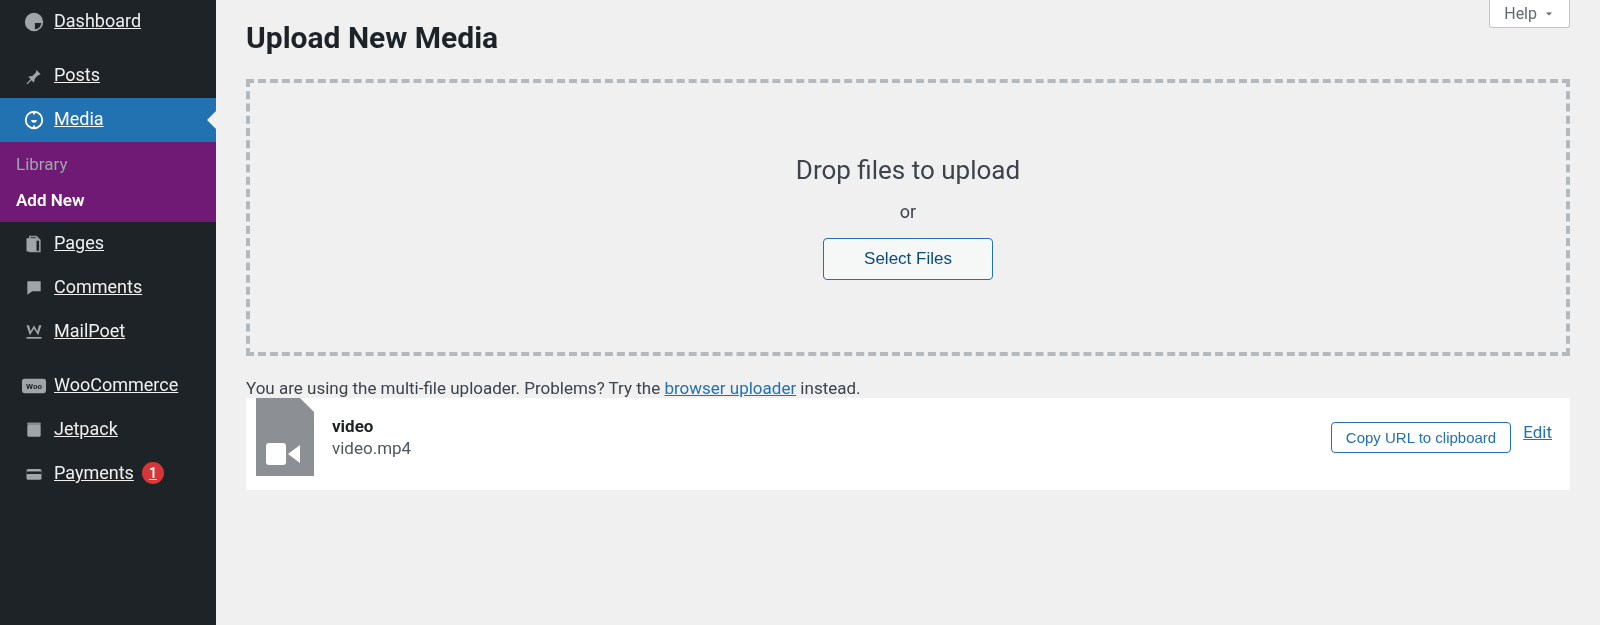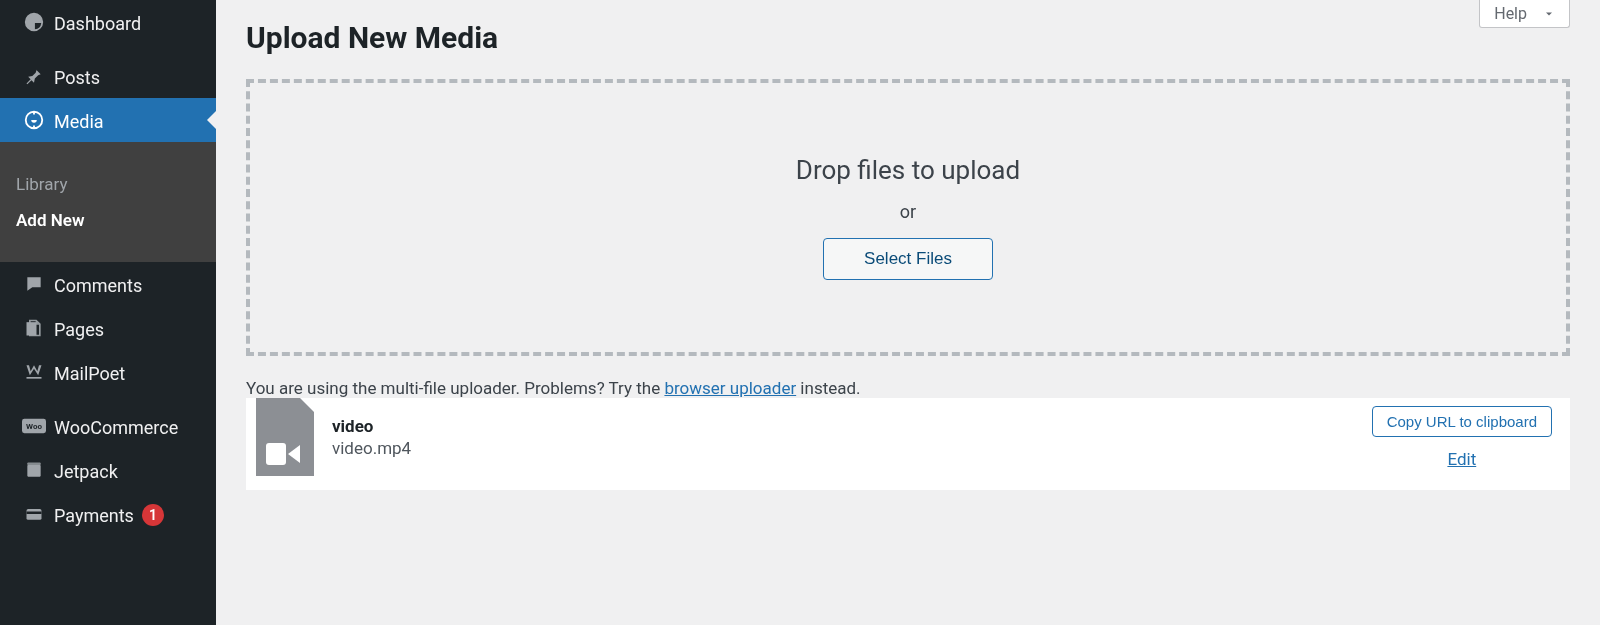--- a/index.html
+++ b/index.html
@@ -15,27 +15,28 @@
   
   .sidebar {
     width: 216px;
     background: #1d2327;
     color: #f0f0f1;
     flex-shrink: 0;
     position: relative;
   }
   .menu-item {
     display: flex;
-    align-items: flex-end;
+    align-items: flex-start;
     padding: 10px 14px;
     font-size: 18px;
     color: #f0f0f1;
     cursor: pointer;
     position: relative;
     font-weight: 400;
+    text-decoration: underline;
   }
   .menu-item.sep { margin-top: 10px; }
   .menu-item .icon {
     width: 40px;
     height: 24px;
     display: flex;
     align-items: center;
     justify-content: center;
     color: #a0a5aa;
   }
@@ -47,22 +48,22 @@
   .menu-item.active::after {
     content: "";
     position: absolute;
     right: -1px;
     top: 50%;
     margin-top: -10px;
     border: 10px solid transparent;
     border-right-color: #f0f0f1;
   }
   .submenu {
-    background: #404040;
-    padding: 24px 0;
+    background: #701a75;
+    padding: 4px 0;
   }
   .submenu-item {
     padding: 8px 14px 8px 16px;
     font-size: 17px;
     color: #a0a5aa;
     cursor: pointer;
   }
   .submenu-item.current {
     color: #fff;
     font-weight: 600;
@@ -94,21 +95,21 @@
     background: #fff;
     border: 1px solid #c3c4c7;
     border-top: none;
     border-radius: 0 0 3px 3px;
     padding: 4px 14px;
     font-size: 16px;
     color: #646970;
     cursor: pointer;
     display: flex;
     align-items: center;
-    gap: 16px;
+    gap: 6px;
   }
   .page-title {
     font-size: 30px;
     font-weight: 700;
     color: #1d2327;
     padding: 20px 0 24px 0;
   }
   .dropzone {
     border: 4px dashed #b4b9be;
     background: transparent;
@@ -181,21 +182,21 @@
   .vid-glyph .tri {
     width: 0; height: 0;
     border-top: 9px solid transparent;
     border-bottom: 9px solid transparent;
     border-right: 12px solid #fff;
     margin-left: 2px;
   }
   .file-meta { flex: 1; }
   .file-title { font-size: 17px; font-weight: 700; color: #1d2327; }
   .file-name  { font-size: 17px; color: #50575e; margin-top: 2px; }
-  .row-actions { display: flex; align-items: center; gap: 12px; flex-direction: column; }
+  .row-actions { display: flex; gap: 12px; }
   .copy-btn {
     background: #fff;
     border: 1px solid #2271b1;
     color: #2271b1;
     font-size: 15px;
     padding: 6px 14px;
     border-radius: 4px;
     cursor: pointer;
   }
   .edit-link {
@@ -242,34 +243,34 @@
   </div>
 
   <div class="submenu">
     <div class="submenu-item">Library</div>
     <div class="submenu-item current">Add New</div>
   </div>
 
   <div class="menu-item">
     <span class="icon">
       <svg width="20" height="20" viewBox="0 0 24 24" fill="currentColor">
-          <path d="M4 4h16v12H10l-6 4V4z"></path>
-        </svg>
-    </span>
-    <span>Comments</span>
-  </div>
-
-  <div class="menu-item">
-    <span class="icon">
-      <svg width="20" height="20" viewBox="0 0 24 24" fill="currentColor">
           <path d="M6 2h9l5 5v15H6V2zm2 2v16h10V8h-4V4H8z" opacity=".9"></path>
           <rect x="3" y="5" width="12" height="16" fill="currentColor"></rect>
         </svg>
     </span>
     <span>Pages</span>
+  </div>
+
+  <div class="menu-item">
+    <span class="icon">
+      <svg width="20" height="20" viewBox="0 0 24 24" fill="currentColor">
+          <path d="M4 4h16v12H10l-6 4V4z"></path>
+        </svg>
+    </span>
+    <span>Comments</span>
   </div>
 
   <div class="menu-item">
     <span class="icon">
       <svg width="22" height="20" viewBox="0 0 24 24" fill="currentColor">
           <path d="M3 4l4 12 5-8 5 8 4-12h-3l-2 7-4-7h-0l-4 7-2-7H3z"></path>
           <rect x="3" y="18" width="18" height="2"></rect>
         </svg>
     </span>
     <span>MailPoet</span>

